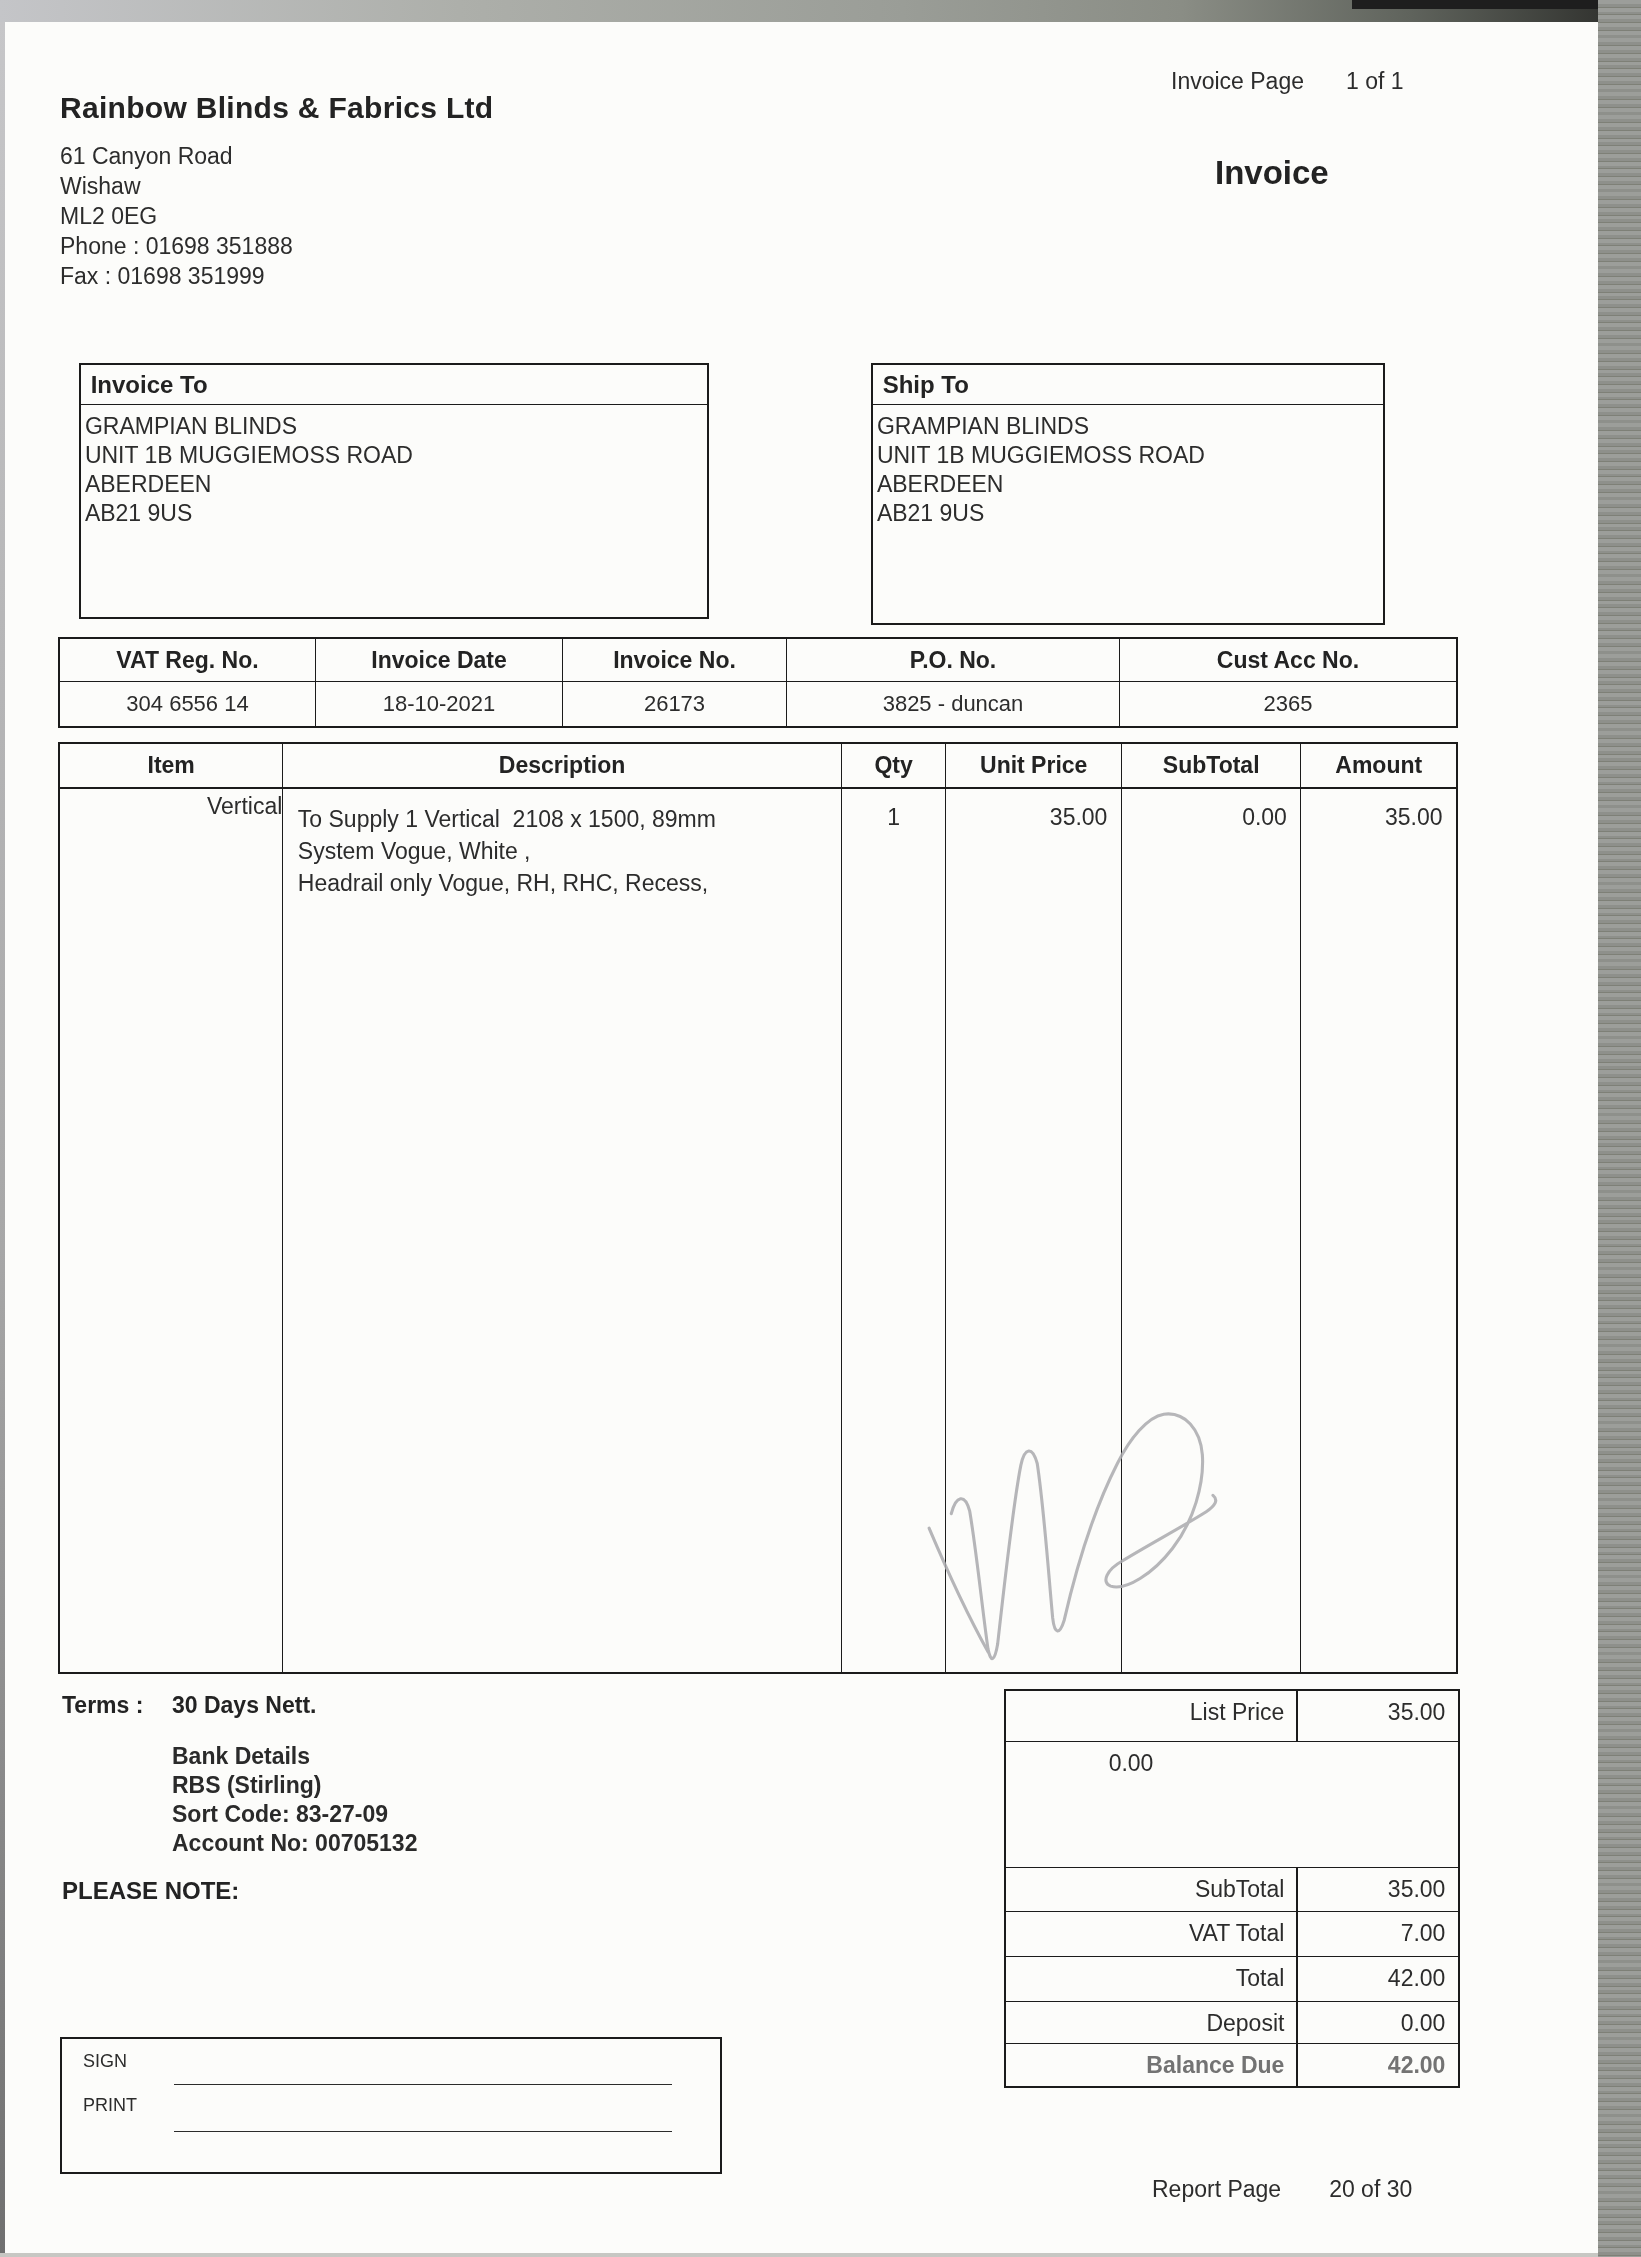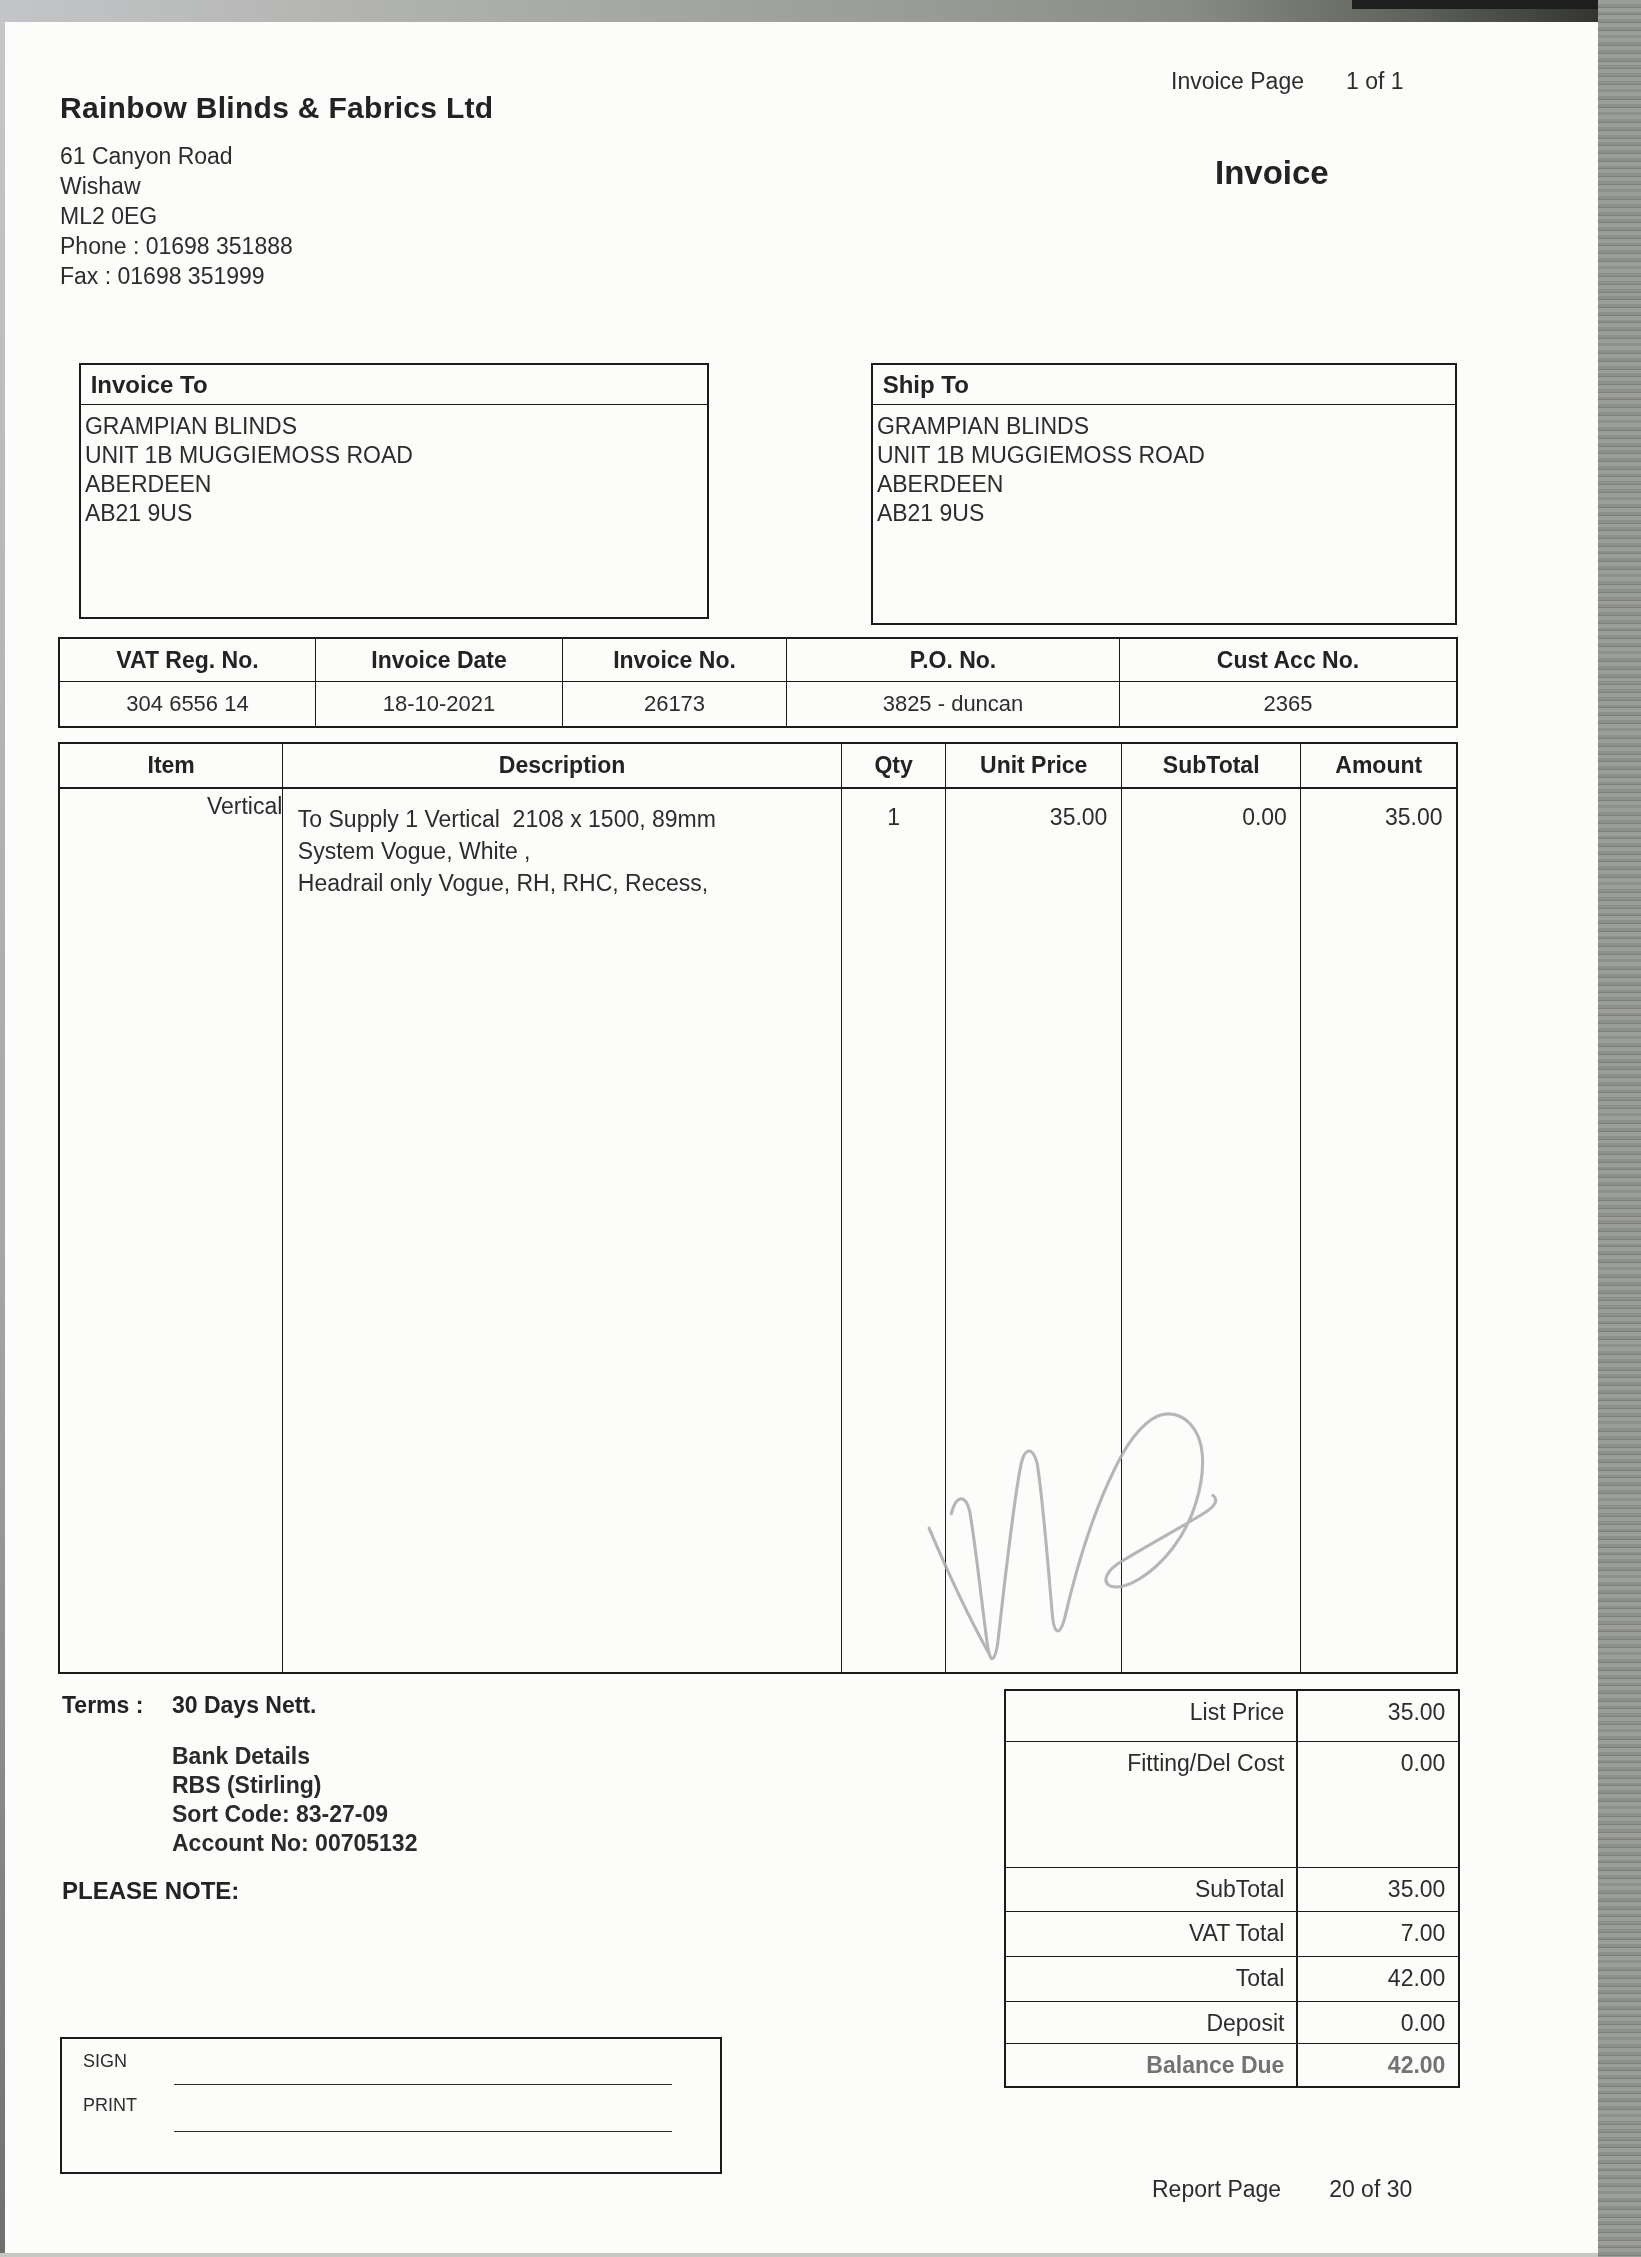--- a/index.html
+++ b/index.html
@@ -26,21 +26,21 @@
 
   .page-indicator{left:1171px;top:68px;font-size:23px;display:flex;gap:42px;}
   .doc-title{left:1215px;top:154px;font-size:33px;font-weight:bold;color:#232323;}
 
   
   .addr-box{border:2.4px solid #1b1b1b;box-sizing:border-box;background:transparent;}
   .addr-box .hd{height:39px;border-bottom:1.9px solid #1b1b1b;font-weight:bold;font-size:24px;
     display:flex;align-items:center;padding-left:9.7px;color:#232323;}
   .addr-box .bd{padding:6.8px 7.7px 0 3.9px;font-size:23px;line-height:29px;}
   #invoice-to{left:79px;top:363px;width:630px;height:256px;}
-  #ship-to{left:871px;top:363px;width:586px;height:262px;}
+  #ship-to{left:871px;top:363px;width:514px;height:262px;}
 
   
   .meta-table{left:58px;top:637px;width:1400px;height:91px;border:2.9px solid #1b1b1b;
     box-sizing:border-box;display:flex;}
   .meta-col{display:flex;flex-direction:column;border-right:1.9px solid #1b1b1b;box-sizing:border-box;}
   .meta-col:last-child{border-right:none;}
   .meta-h{height:42px;border-bottom:1.9px solid #1b1b1b;display:flex;align-items:center;justify-content:center;
     font-weight:bold;font-size:23px;color:#232323;}
   .meta-v{flex:1;display:flex;align-items:center;justify-content:center;font-size:22px;}
 
@@ -216,21 +216,20 @@
   </div>
 
   <div class="abs note-heading">PLEASE NOTE:</div>
 
   <div class="abs totals">
     <div class="trow h52">
       <div class="tl">List Price</div>
       <div class="tv">35.00</div>
     </div>
     <div class="trow h130">
-      <div class="tl">Fitting/Del Cost</div>
       <div class="tv">0.00</div>
     </div>
     <div class="trow h46">
       <div class="tl">SubTotal</div>
       <div class="tv">35.00</div>
     </div>
     <div class="trow h47">
       <div class="tl">VAT Total</div>
       <div class="tv">7.00</div>
     </div>

